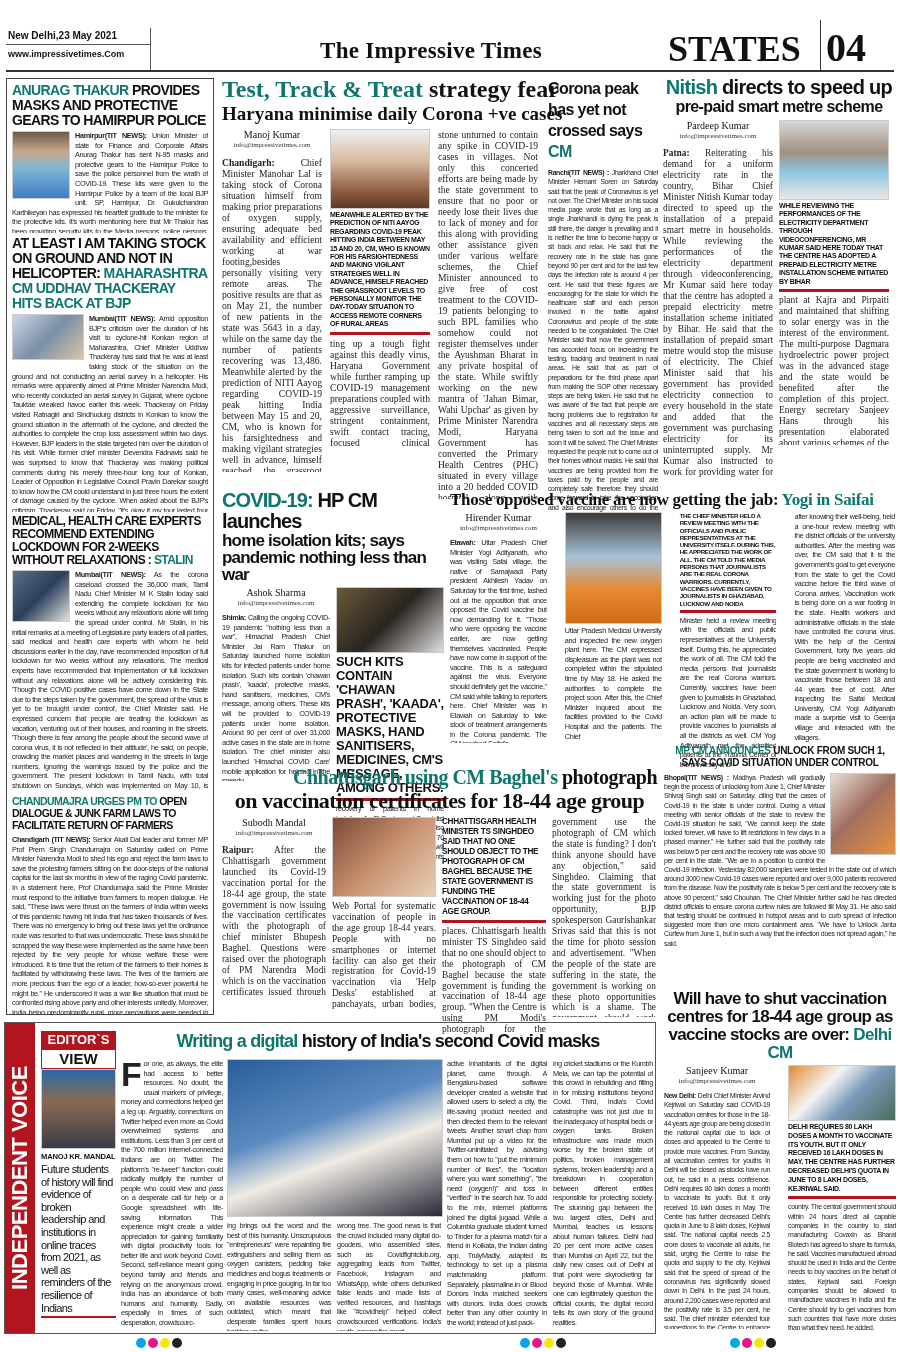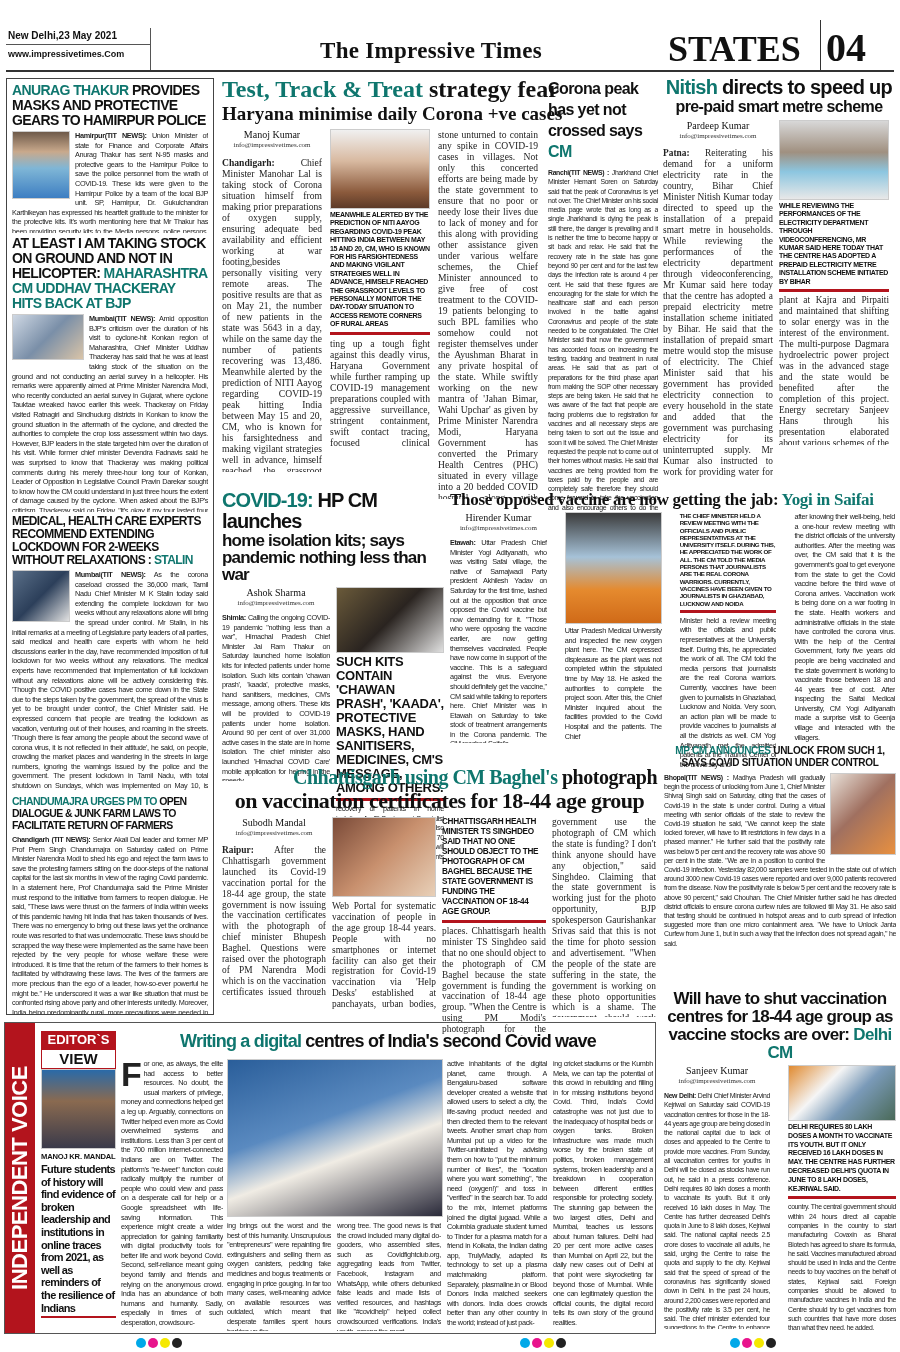--- a/index.html
+++ b/index.html
@@ -254,25 +254,25 @@
 
 <div class="abs" style="left:4px;top:1022px;width:652px;height:312px;border:1px solid #555">
   <div class="abs" style="left:0;top:0;width:30px;height:310px;background:#b3141d">
     <div style="position:absolute;left:50%;top:50%;transform:translate(-50%,-50%) rotate(-90deg);white-space:nowrap;color:#fff;font-weight:bold;font-size:22px;letter-spacing:-0.5px">INDEPENDENT VOICE</div>
   </div>
   <div class="abs" style="left:36px;top:8px;width:75px">
     <div style="background:#b3141d;color:#fff;font-weight:bold;text-align:center;font-size:13px;line-height:18px">EDITOR`S</div>
     <div style="font-weight:bold;text-align:center;font-size:15px;line-height:18px;border:1px solid #b3141d">VIEW</div>
     <div class="photo" style="height:80px;background:linear-gradient(180deg,#2a6aa8,#8a6a50 40%,#3a3a4a)"></div>
     <div style="font-weight:bold;font-size:7.6px;margin-top:3px;letter-spacing:-0.2px">MANOJ KR. MANDAL</div>
-    <div style="font-weight:bold;font-size:11px;line-height:12.6px;letter-spacing:-0.6px;margin-top:2px;border-bottom:2px solid #b3141d;padding-bottom:2px">Future students of history will find evidence of broken leadership and institutions in online traces from 2021, as well as reminders of the resilience of Indians</div>
+    <div style="font-weight:normal;font-size:11px;line-height:12.6px;letter-spacing:-0.6px;margin-top:2px;border-bottom:2px solid #b3141d;padding-bottom:2px">Future students of history will find evidence of broken leadership and institutions in online traces from 2021, as well as reminders of the resilience of Indians</div>
   </div>
   <div class="abs" style="left:118px;top:8px;width:530px;text-align:center;font-weight:bold;font-size:18px;letter-spacing:-0.8px;white-space:nowrap">
     <span class="red">Writing a digital</span>
-    <span>centres of India's second Covid wave</span>
+    <span>history of India's second Covid masks</span>
   </div>
   <div class="abs body-s" style="left:116px;top:36px;width:102px;height:270px;overflow:hidden">
     <span style="float:left;font-size:34px;line-height:30px;font-weight:bold;margin-right:2px">F</span>
     <span>or one, as always, the elite had access to better resources. No doubt, the usual markers of privilege, money and connections helped get a leg up. Arguably, connections on Twitter helped even more as Covid overwhelmed systems and institutions. Less than 3 per cent of the 700 million internet-connected Indians are on Twitter. The platform's "re-tweet" function could radically multiply the number of people who could view and pass on a desperate call for help or a Google spreadsheet with life-saving information. This experience might create a wider appreciation for gaining familiarity with digital productivity tools for better life and work beyond Covid. Second, self-reliance meant going beyond family and friends and relying on the anonymous crowd. India has an abundance of both humans and humanity. Sadly, especially in times of such desperation, crowdsourc-</span>
   </div>
   <div class="abs photo" style="left:222px;top:36px;width:216px;height:158px;background:linear-gradient(160deg,#2a5e9a,#5a8ac0 40%,#f0ece4 60%,#2a2a3a)"></div>
   <div class="abs body-s" style="left:222px;top:198px;width:104px;height:110px;overflow:hidden">ing brings out the worst and the best of this humanity. Unscrupulous "entrepreneurs" were repainting fire extinguishers and selling them as oxygen canisters, pedding fake medicines and bogus treatments or engaging in price gouging. In far too many cases, well-meaning advice on available resources was outdated, which meant that desperate families spent hours barking up the</div>
   <div class="abs body-s" style="left:332px;top:198px;width:104px;height:110px;overflow:hidden">wrong tree. The good news is that the crowd included many digital do-gooders, who assembled sites, such as Covidfightclub.org, aggregating leads from Twitter, Facebook, Instagram and WhatsApp, while others debunked false leads and made lists of verified resources, and hashtags like "#covidhelp" helped collect crowdsourced verifications. India's youth, among the most</div>
   <div class="abs body-s" style="left:442px;top:36px;width:100px;height:272px;overflow:hidden">active inhabitants of the digital planet, came through. A Bengaluru-based software developer created a website that allowed users to select a city, the life-saving product needed and then directed them to the relevant tweets. Another smart chap from Mumbai put up a video for the Twitter-uninitiated by advising them on how to "put the minimum number of likes", the "location where you want something", "the need (oxygen!)" and toss in "verified" in the search bar. To add to the mix, internet platforms joined the digital jugaad. While a Columbia graduate student turned to Tinder for a plasma match for a friend in Kolkata, the Indian dating app, TrulyMadly, adapted its technology to set up a plasma matchmaking platform. Separately, plasmaline.in or Blood Donors India matched seekers with donors. India does crowds better than any other country in the world; instead of just pack-</div>
   <div class="abs body-s" style="left:548px;top:36px;width:100px;height:272px;overflow:hidden">ing cricket stadiums or the Kumbh Mela, we can tap the potential of this crowd in rebuilding and filling in for missing institutions beyond Covid. Third, India's Covid catastrophe was not just due to the inadequacy of hospital beds or oxygen tanks. Broken infrastructure was made much worse by the broken state of politics, broken management systems, broken leadership and a breakdown in cooperation between different entities responsible for protecting society. The stunning gap between the two largest cities, Delhi and Mumbai, teaches us lessons about human failures. Delhi had 20 per cent more active cases than Mumbai on April 22, but the daily new cases out of Delhi at that point were skyrocketing far beyond those of Mumbai. While one can legitimately question the official counts, the digital record tells its own story of the ground realities.</div>

